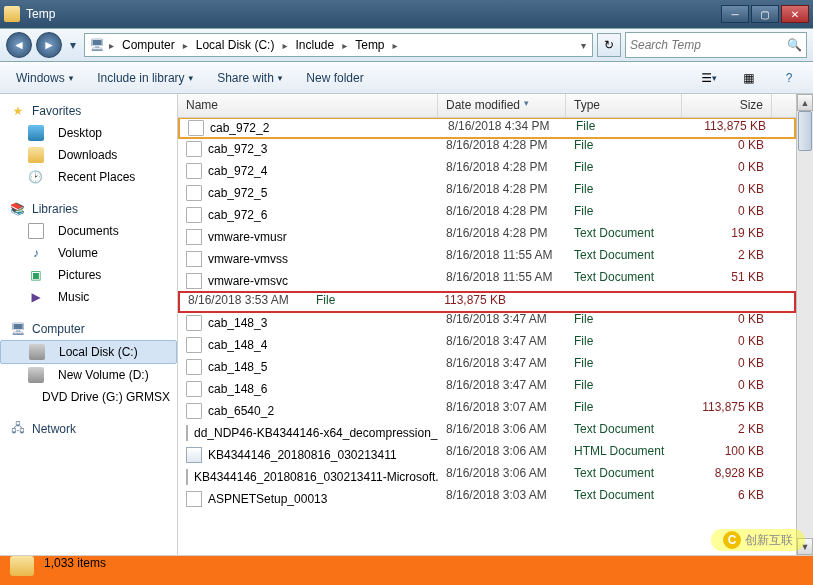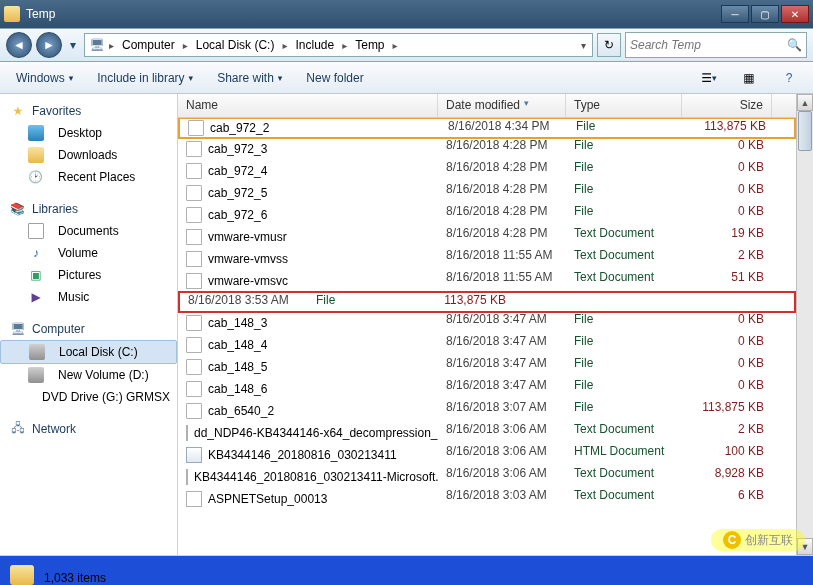--- a/index.html
+++ b/index.html
@@ -65,21 +65,21 @@
 .cell.type { width:116px; color:#14532d; }
 .cell.size { width:90px; text-align:right; color:#7f1d1d; }
 .fileico { width:16px; height:16px; display:inline-block; }
 .fileico.file { background:#fff; border:1px solid #b0b0b0; border-radius:1px; position:relative; }
 .fileico.txt { background:#fff; border:1px solid #b0b0b0; }
 .fileico.html { background:linear-gradient(#fff,#e0e8f0); border:1px solid #9ab; }
 
 .hl-orange { border:2px solid #e8a030; margin:-1px 0; }
 .hl-red { border:2px solid #d03030; margin:-1px 0; }
 
-.status { height:30px; border-top:1px solid #d0d0d0; display:flex; align-items:flex-end; padding:0 10px; gap:10px; background:#1d4ed8; }
+.status { height:30px; border-top:1px solid #d0d0d0; display:flex; align-items:flex-start; padding:0 10px; gap:10px; background:#f97316; }
 .status .bigfolder { width:24px; height:20px; background:linear-gradient(#f9e4a1,#e8b84a); border-radius:3px; }
 
 .scrollbar-v { width:17px; background:#e8e8e8; border-left:1px solid #c0c0c0; display:flex; flex-direction:column; }
 .sbbtn { height:17px; background:linear-gradient(#f8f8f8,#d8d8d8); border:1px solid #b0b0b0; display:flex;align-items:center;justify-content:center;font-size:9px;color:#555;cursor:pointer; }
 .sbtrack { flex:1; position:relative; }
 .sbthumb { position:absolute; top:0; left:1px; right:1px; height:40px; background:linear-gradient(90deg,#e0e8f0,#c0d0e0); border:1px solid #90a0b0; border-radius:2px; cursor:pointer; }
 
 .watermark { position:absolute; right:8px; bottom:34px; font-size:11px; color:#888; background:rgba(255,255,0,0.4); padding:2px 12px; border-radius:12px; display:flex; align-items:center; gap:4px; }
 .watermark .logo { width:18px; height:18px; background:#f0c000; border-radius:50%; display:flex;align-items:center;justify-content:center;color:#fff;font-weight:bold; }
 </style>

